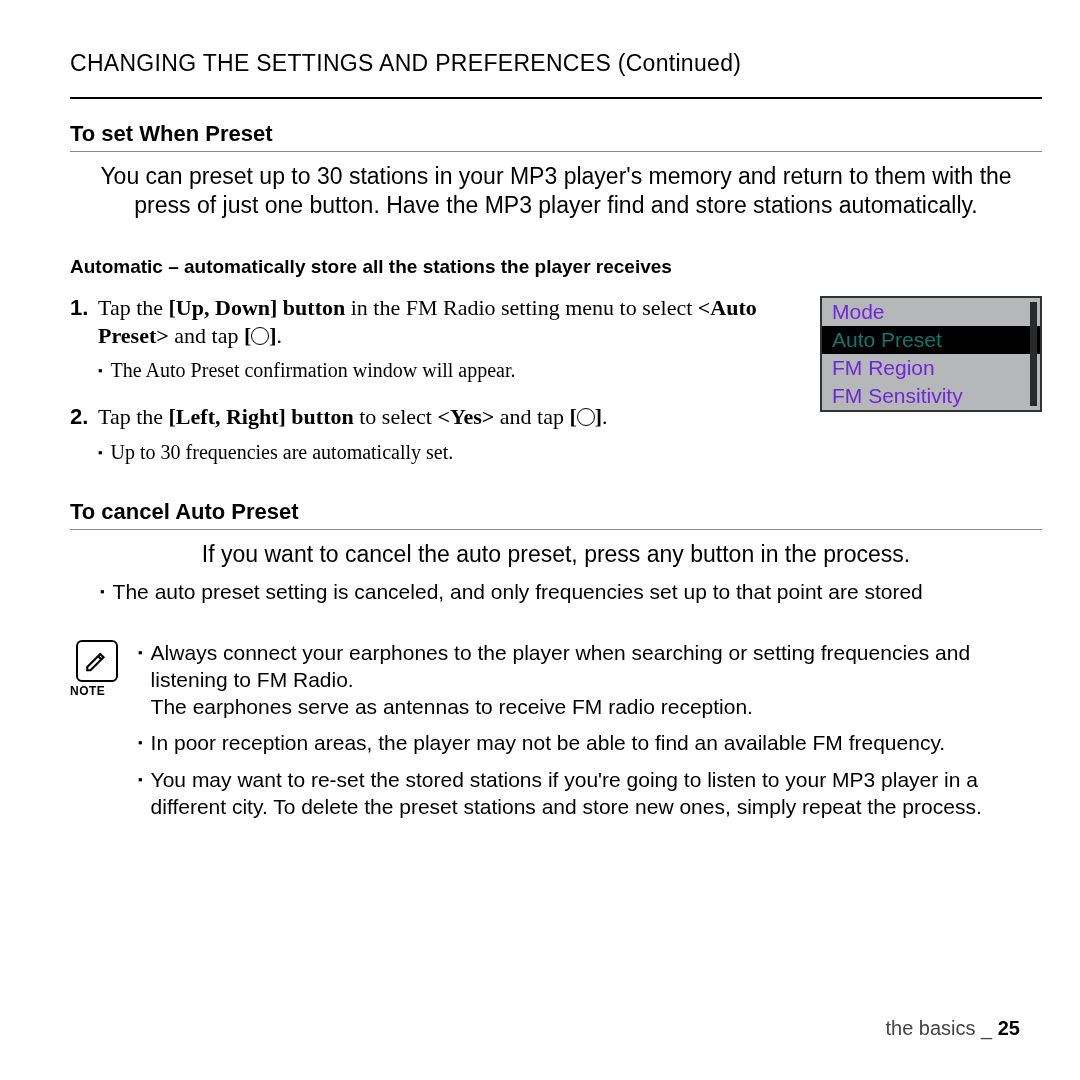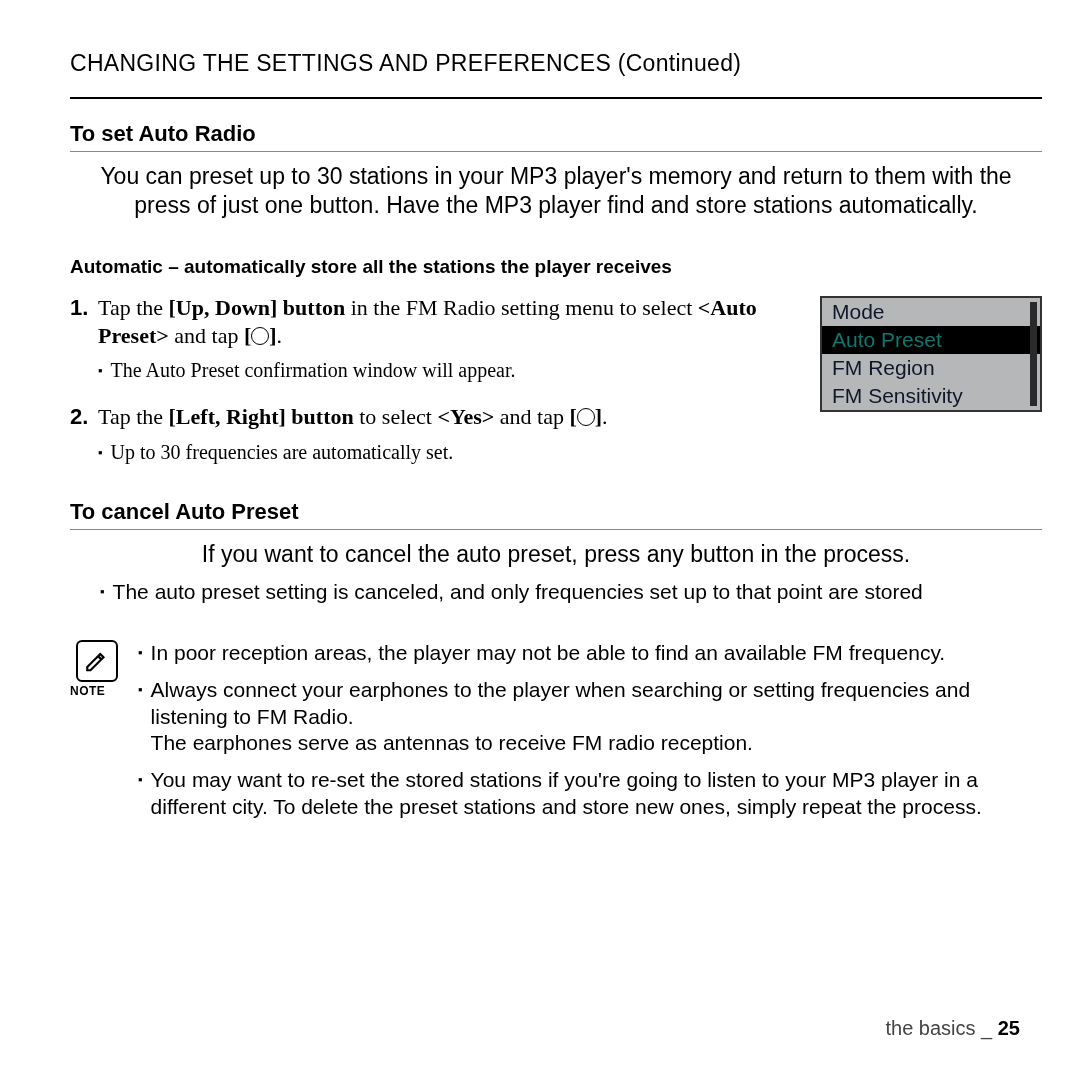--- a/index.html
+++ b/index.html
@@ -95,21 +95,21 @@
   }
   .menu-box::after{
     content:"";
     position:absolute;
     right:3px; top:4px; bottom:4px;
     width:7px;
     background:#2a2a2a;
   }
   .menu-item {
     padding: 2px 10px;
-    color: #0f172a;
+    color: #6d28d9;
   }
   .menu-item.selected {
     background: #000;
     color: #0f766e;
   }
   
   .note-block {
     display: flex;
     gap: 14px;
     margin-top: 34px;
@@ -147,21 +147,21 @@
     color: #444;
   }
   .footer .pn { font-weight: bold; color:#000; }
   b { font-weight: bold; }
 </style>
 </head>
 <body>
 
 <h1 class="page-title">CHANGING THE SETTINGS AND PREFERENCES (Continued)</h1>
 
-<h2 class="section-heading">To set Auto Radio</h2>
+<h2 class="section-heading">To set When Preset</h2>
 <p class="intro">You can preset up to 30 stations in your MP3 player's memory and return to them with the press of just one button. Have the MP3 player find and store stations automatically.</p>
 <p class="sub-bold">Automatic – automatically store all the stations the player receives</p>
 
 <div class="step-row">
   <ol class="steps">
     <li>
       <span class="num">1.</span>
       <div class="body">
         <span>Tap the </span><b>[Up, Down] button</b><span> in the FM Radio setting menu to select </span><b>&lt;Auto Preset&gt;</b><span> and tap </span><b>[</b><span class="circle-icon"></span><b>]</b><span>.</span>
         <ul class="sub">
@@ -205,24 +205,24 @@
     <div class="note-icon-frame">
       <svg width="26" height="26" viewBox="0 0 24 24" fill="none" stroke="#000" stroke-width="2">
         <path d="M3 17.5 15 5.5l3 3L6 20.5H3v-3z"></path>
         <path d="M13 7.5l3 3"></path>
       </svg>
     </div>
     <div class="note-label">NOTE</div>
   </div>
   <ul class="note-list">
     <li>
+        <span><span>Always connect your earphones to the player when searching or setting frequencies and listening to FM Radio.</span><br><span>The earphones serve as antennas to receive FM radio reception.</span></span>
+      </li>
+    <li>
         <span>In poor reception areas, the player may not be able to find an available FM frequency.</span>
-      </li>
-    <li>
-        <span><span>Always connect your earphones to the player when searching or setting frequencies and listening to FM Radio.</span><br><span>The earphones serve as antennas to receive FM radio reception.</span></span>
       </li>
     <li>
         <span>You may want to re-set the stored stations if you're going to listen to your MP3 player in a different city. To delete the preset stations and store new ones, simply repeat the process.</span>
       </li>
   </ul>
 </div>
 
 <div class="footer">
   <span>the basics _ </span><span class="pn">25</span>
 </div>

